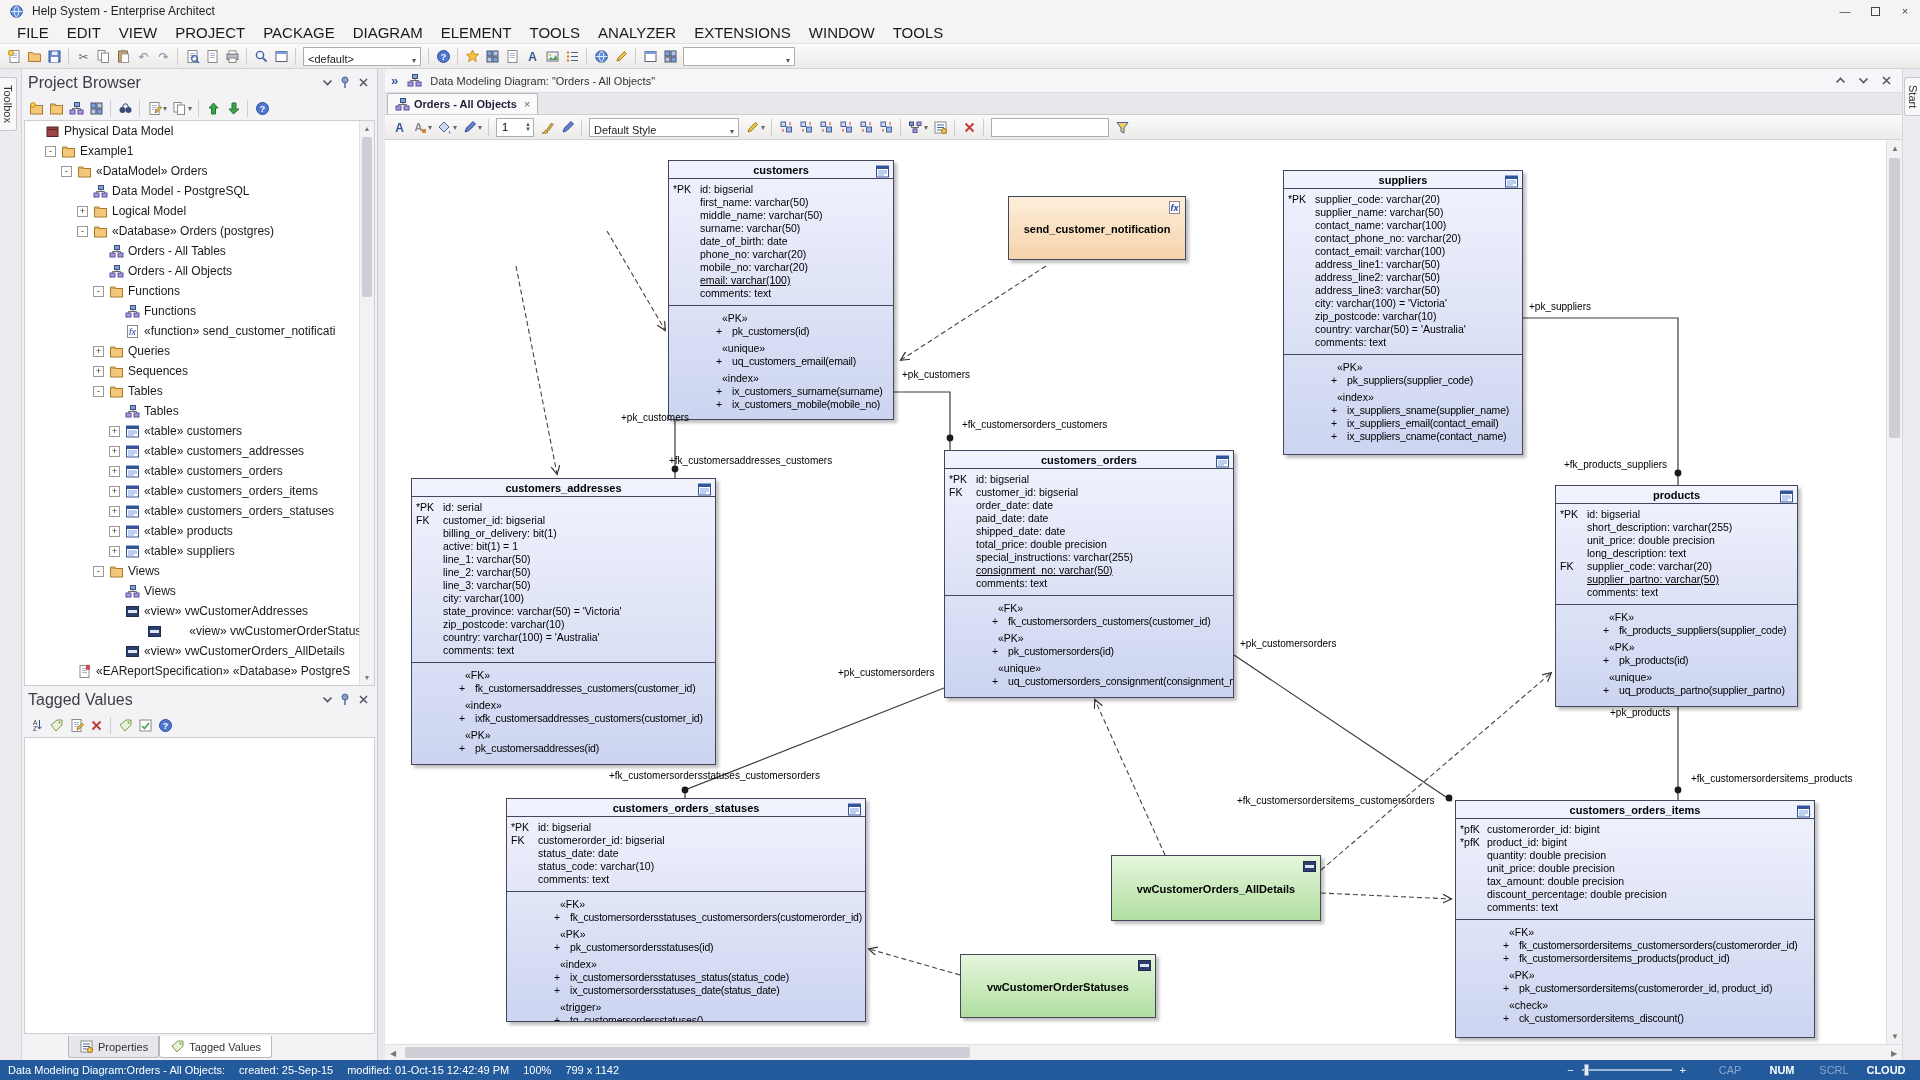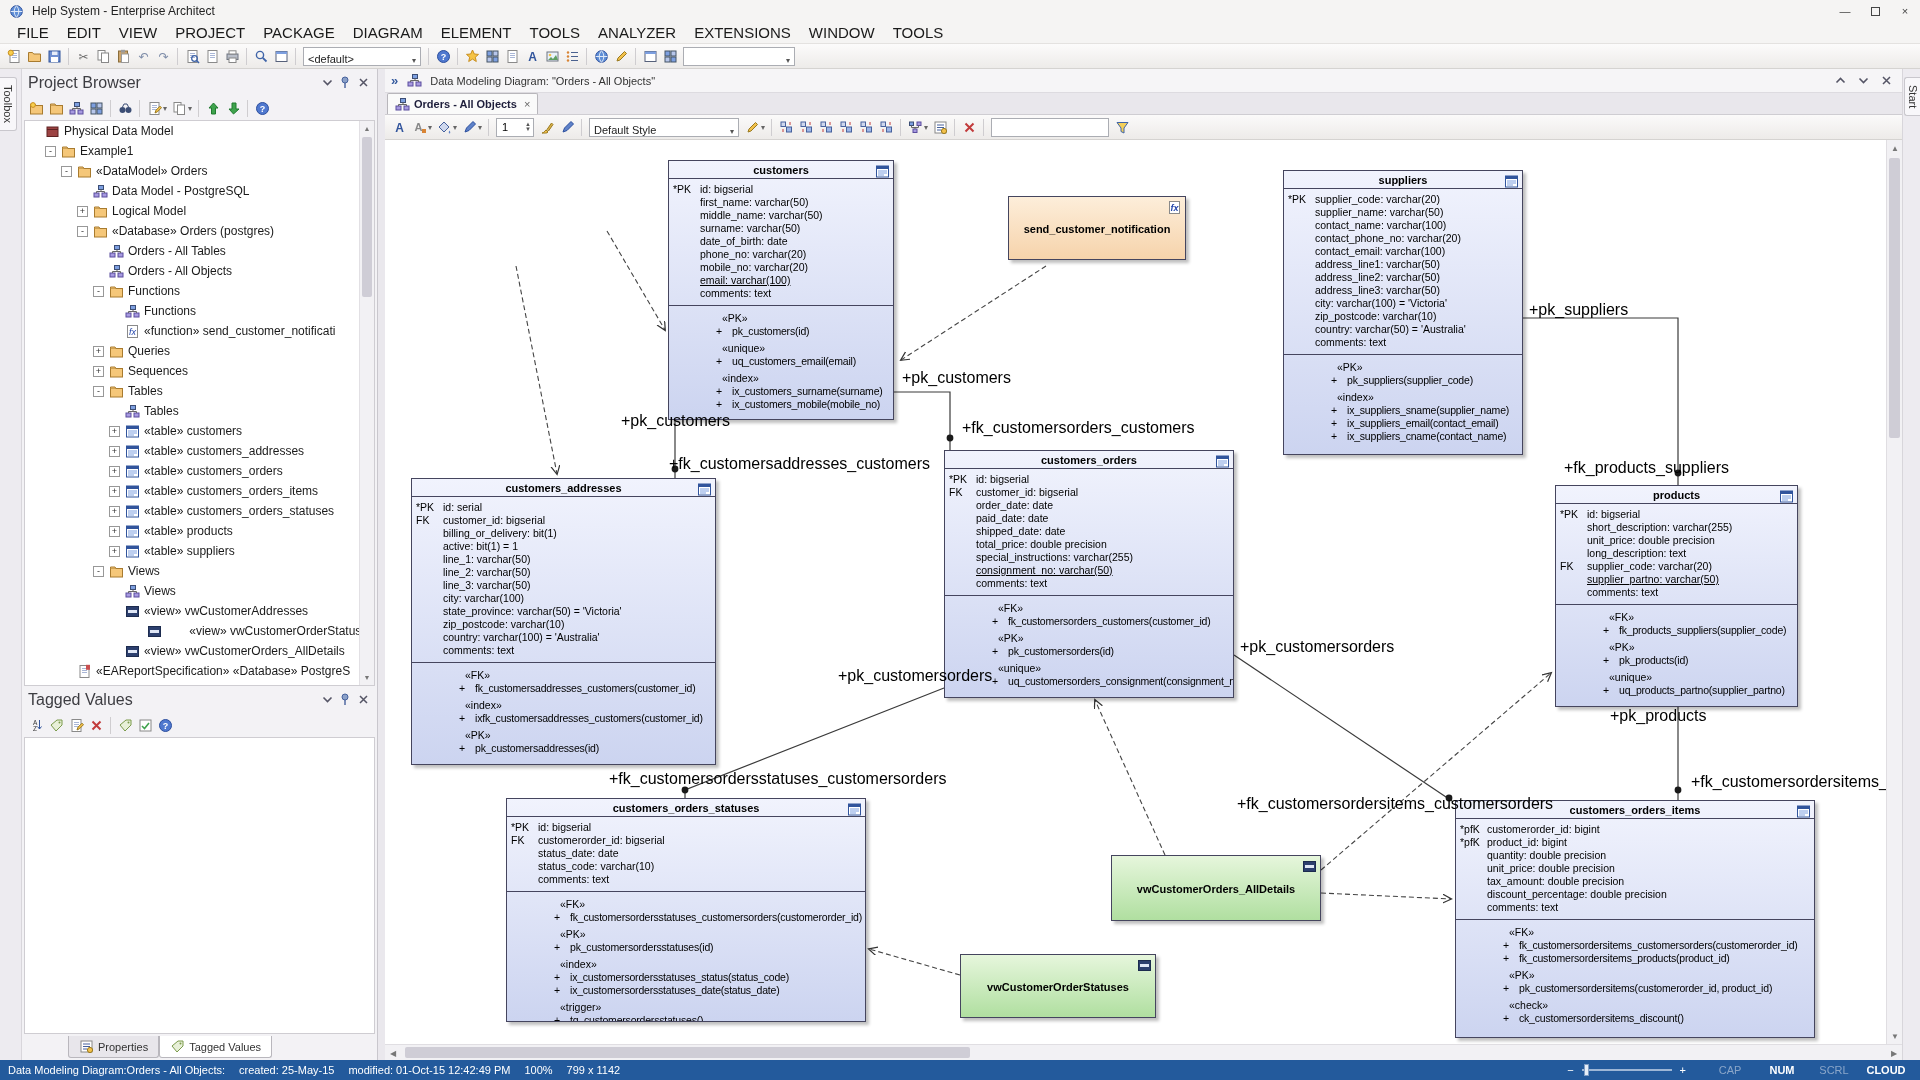--- a/index.html
+++ b/index.html
@@ -76,21 +76,21 @@
   .eicon { position:absolute; top:3px; right:3px; width:15px; height:15px; }
   .attrs { border-top:1px solid #45455e; border-bottom:1px solid #45455e; padding:4px 0 5px 0; flex:none; }
   .arow { display:flex; line-height:13px; padding:0 4px; white-space:nowrap; }
   .apre { width:27px; flex:none; }
   .aname.u { text-decoration:underline; }
   .ops { padding:2px 0 4px 0; flex:1;margin-left:40px; }
   .strow { padding:0 4px 0 13px; line-height:13px; margin-top:4px; }
   .oprow { display:flex; line-height:13px; white-space:nowrap; }
   .opplus { width:23px; flex:none; text-align:left; padding-left:7px; }
   .optext { letter-spacing:-0.2px; }
-  .clabel { position:absolute; font-size:16px; white-space:nowrap; color:#000; }
+  .clabel { position:absolute; font-size:10px; white-space:nowrap; color:#000; }
   #connsvg { position:absolute; left:0; top:0; }
 
   
   .statusbar { position:absolute; left:0; right:0; bottom:0; height:20px; background:#235a9c; color:#fff; display:flex; align-items:center; font-size:11px; padding:0 8px; }
   .statusbar .seg { margin-right:14px; white-space:pre; }
   .sb-right { margin-left:auto; display:flex; align-items:center; gap:0; }
   .zoomslider { display:flex; align-items:center; margin-right:18px; }
   .zoomslider .track { width:90px; height:2px; background:#9db6d6; margin:0 8px; position:relative; }
   .zoomslider .zthumb { position:absolute; left:2px; top:-5px; width:5px; height:12px; background:#e8eef7; border:1px solid #7f9dc4; }
   .ind { width:52px; text-align:center; color:#8aa6c9; }
@@ -1497,21 +1497,21 @@
     </div>
   </div>
 
   <div class="start-strip">
     <div class="vtab">Start</div>
   </div>
 </div>
 
 <div class="statusbar">
   <span class="seg">Data Modeling Diagram:Orders - All Objects:</span>
-  <span class="seg">created: 25-May-15</span>
+  <span class="seg">created: 25-Sep-15</span>
   <span class="seg">modified: 01-Oct-15 12:42:49 PM</span>
   <span class="seg">100%</span>
   <span class="seg">799 x 1142</span>
   <div class="sb-right">
     <div class="zoomslider">
       <span>−</span>
       <span class="track">
           <span class="zthumb"></span>
         </span>
       <span>+</span>

